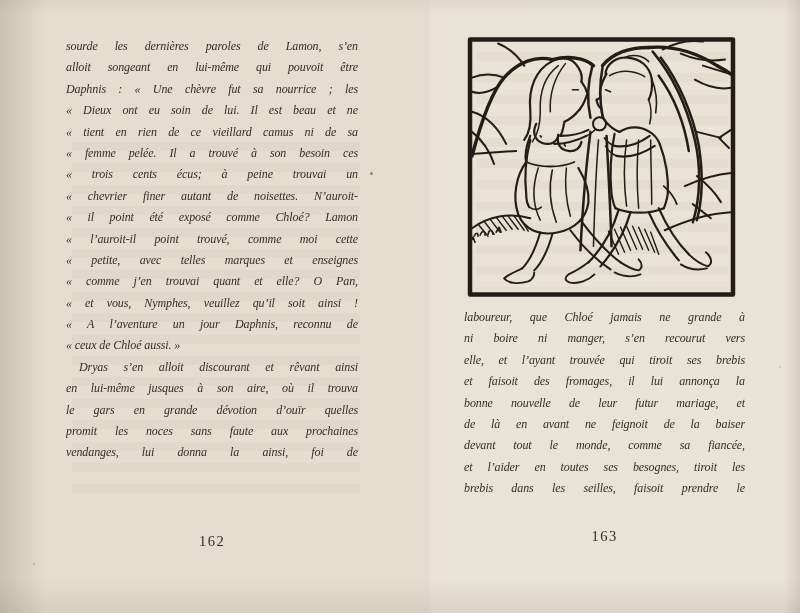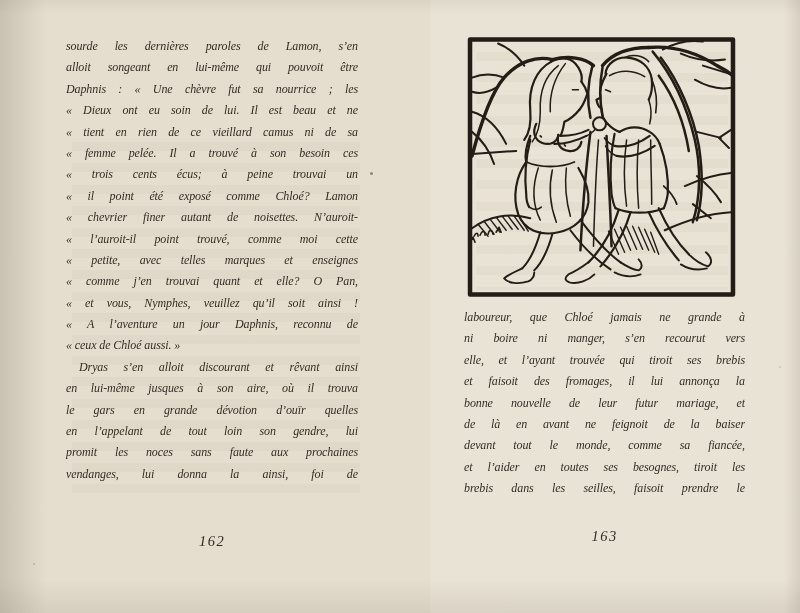--- a/index.html
+++ b/index.html
@@ -27,21 +27,21 @@
   .ghost-r{left:476px;top:52px;width:252px;height:238px;}
   .speck{border-radius:50%;background:rgba(72,62,46,.55);}
   
   .textcol{font-size:12px;letter-spacing:-0.1px;font-style:italic;}
   .page-left-text{left:66px;top:36px;width:292px;}
   .page-right-text{left:464px;top:307px;width:281px;}
   .line{height:21.4px;line-height:21.4px;overflow:hidden;
         text-align:justify;text-align-last:justify;}
   .line.end{text-align-last:left;}
   .line.indent{text-indent:13px;}
-  .folio{font-size:14.5px;letter-spacing:1.5px;text-align:center;font-style:italic;}
+  .folio{font-size:14.5px;letter-spacing:1.5px;text-align:center;}
   .folio-left{left:66px;top:533px;width:292px;}
   .folio-right{left:464px;top:528px;width:281px;}
   
   .illustration{left:466px;top:35px;width:271px;height:264px;}
   .illustration svg{display:block;width:271px;height:264px;}
 </style>
 </head>
 <body>
 
 <div class="abs tint-left-page"></div>
@@ -56,32 +56,31 @@
 <div class="abs speck" style="left:779px;top:366px;width:2px;height:2px;opacity:.35;"></div>
 
 <div class="abs textcol page-left-text">
   <div class="line">sourde les dernières paroles de Lamon, s’en</div>
   <div class="line">alloit songeant en lui-même qui pouvoit être</div>
   <div class="line">Daphnis : « Une chèvre fut sa nourrice ; les</div>
   <div class="line">« Dieux ont eu soin de lui. Il est beau et ne</div>
   <div class="line">« tient en rien de ce vieillard camus ni de sa</div>
   <div class="line">« femme pelée. Il a trouvé à son besoin ces</div>
   <div class="line">« trois cents écus; à peine trouvai un</div>
+  <div class="line">« chevrier finer autant de noisettes. N’auroit-</div>
   <div class="line">« il point été exposé comme Chloé? Lamon</div>
-  <div class="line">« chevrier finer autant de noisettes. N’auroit-</div>
   <div class="line">« l’auroit-il point trouvé, comme moi cette</div>
   <div class="line">« petite, avec telles marques et enseignes</div>
   <div class="line">« comme j’en trouvai quant et elle? O Pan,</div>
   <div class="line">« et vous, Nymphes, veuillez qu’il soit ainsi !</div>
   <div class="line">« A l’aventure un jour Daphnis, reconnu de</div>
   <div class="line end">« ceux de Chloé aussi. »</div>
   <div class="line indent">Dryas s’en alloit discourant et rêvant ainsi</div>
   <div class="line">en lui-même jusques à son aire, où il trouva</div>
   <div class="line">le gars en grande dévotion d’ouïr quelles</div>
-  <div class="line">en l’appelant de tout loin son gendre, lui</div>
   <div class="line">promit les noces sans faute aux prochaines</div>
   <div class="line">vendanges, lui donna la ainsi, foi de</div>
 </div>
 <div class="abs folio folio-left">162</div>
 
 <div class="abs illustration">
   <svg viewBox="0 0 270 262" xmlns="http://www.w3.org/2000/svg" role="img">
     <g stroke="#221d16" fill="none" stroke-linecap="round" stroke-linejoin="round">
 
       <rect x="4" y="4" width="262" height="254" stroke-width="4.5"></rect>

